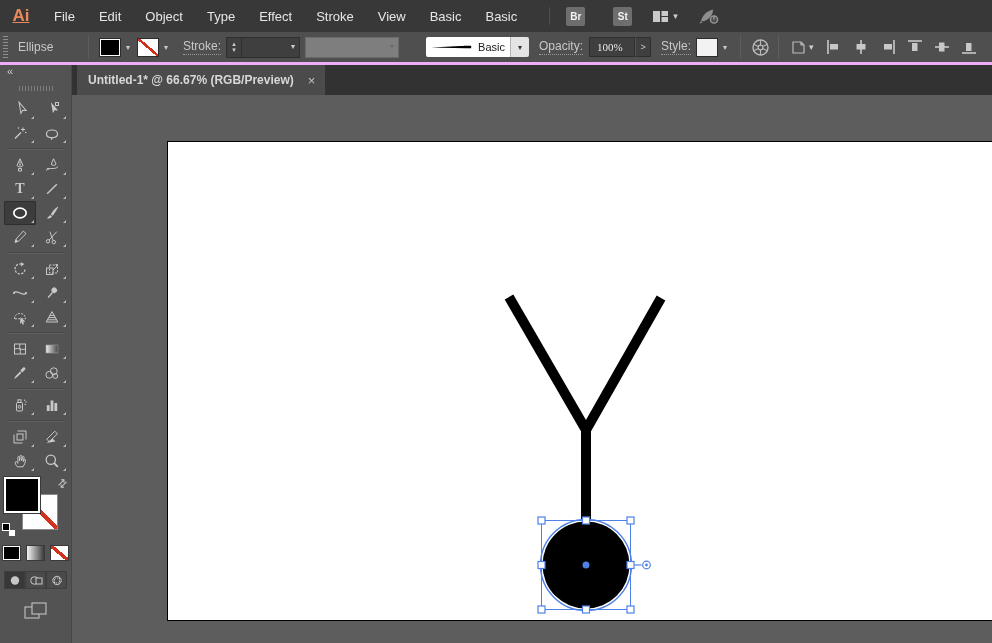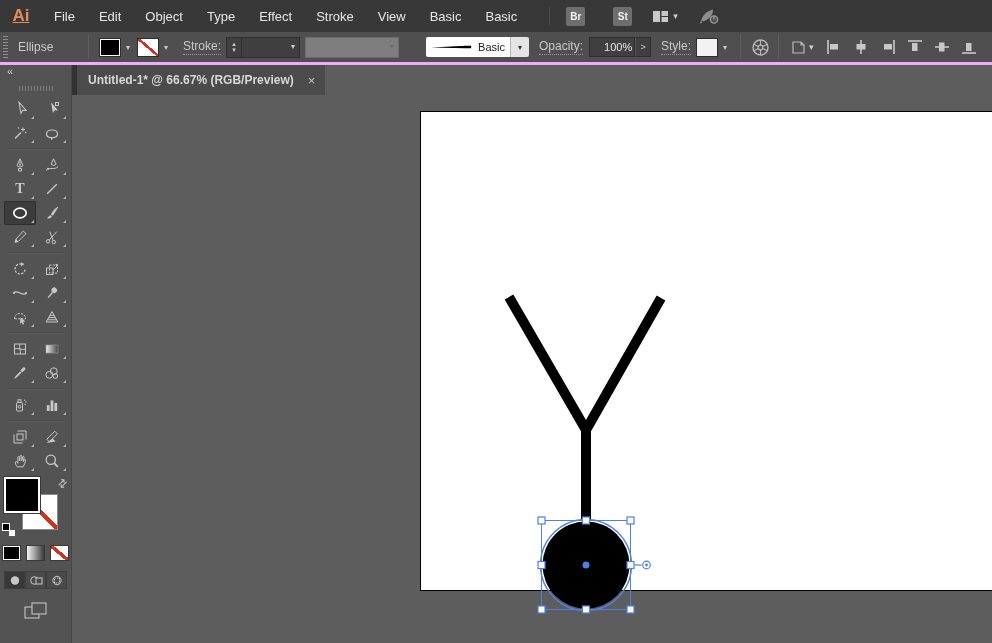--- a/index.html
+++ b/index.html
@@ -42,21 +42,21 @@
   .dd-disabled { width:94px; height:21px; background:#7E7E7E; border:1px solid #6a6a6a; margin-left:5px;
                  display:flex; align-items:center; justify-content:flex-end; }
   .dd-disabled .chev { color:#6c6c6c; padding:0 4px; font-size:8px; }
   .brush-combo { display:flex; align-items:center; margin-left:27px; }
   .brush-preview { width:84px; height:20px; background:#fff; border-radius:2px 0 0 2px; display:flex;
                    align-items:center; padding:0 5px; gap:5px; }
   .brush-label { color:#1a1a1a; font-size:11px; }
   .brush-chev { width:19px; height:20px; background:#E4E4E4; border-left:1px solid #b5b5b5; border-radius:0 2px 2px 0;
                 display:flex; align-items:center; justify-content:center; color:#333; font-size:8px; cursor:pointer; }
   .opacity-box { width:46px; height:20px; background:#3F3F3F; border:1px solid #2F2F2F; color:#E8E8E8;
-                 font-size:11px; display:flex; align-items:center; padding-left:14px; margin-left:6px; }
+                 font-size:11px; display:flex; align-items:center; padding-left:7px; margin-left:6px;font-family:Liberation Serif, serif; }
   .opacity-expand { width:16px; height:20px; background:#3F3F3F; border:1px solid #2F2F2F; border-left:1px solid #555;
                     color:#C9C9C9; font-size:9px; display:flex; align-items:center; justify-content:center; cursor:pointer; }
   .icon-btn { display:flex; align-items:center; justify-content:center; margin-left:10px; cursor:pointer; }
   .align-group { display:flex; align-items:center; gap:11px; margin-left:12px; }
   .align-group .icon-btn { margin-left:0; }
 
   
   .workspace { display:flex; height:578px; }
   .toolbar { width:72px; background:#535353; border-right:1px solid #464646; display:flex; flex-direction:column; flex-shrink:0; }
   .tb-collapse { height:15px; color:#C9C9C9; font-size:11px; line-height:13px; padding-left:7px; cursor:pointer; }
@@ -84,21 +84,21 @@
   .cm-color { background:#000; box-shadow:inset 0 0 0 1px #fff; }
   .cm-gradient { background:linear-gradient(to right,#f5f5f5,#3a3a3a); }
   .cm-none { background:linear-gradient(to top right, transparent 42%, #D2311E 42%, #D2311E 58%, transparent 58%), #fff; }
   .draw-modes { display:flex; justify-content:center; margin-top:10px; }
   .dm-btn { width:21px; height:18px; background:#4A4A4A; border:1px solid #3e3e3e; display:flex;
             align-items:center; justify-content:center; cursor:pointer; }
   .dm-btn.active { background:#383838; }
   .screen-mode { margin:12px auto 0; cursor:pointer; }
 
   
-  .docarea { flex:1; display:flex; min-width:0; }
+  .docarea { flex:1; display:flex; flex-direction:column; min-width:0; }
   .tabbar { height:30px; background:#323232; display:flex; align-items:flex-end; }
   .doc-tab { margin-left:5px; height:30px; background:#4B4B4B; display:flex; align-items:center; gap:14px;
              padding:0 10px 0 11px; color:#D8D8D8; font-size:12px; font-weight:bold; cursor:pointer; }
   .tab-close { color:#C4C4C4; font-size:13px; font-weight:normal; cursor:pointer; line-height:1; }
   .pasteboard { flex:1; background:#5D5D5D; position:relative; overflow:hidden; }
   .artboard { position:absolute; background:#fff; border:1px solid #000; }
 
   .art-overlay { position:absolute; left:0; top:0; width:992px; height:643px; pointer-events:none; z-index:5; }
 </style>
 </head>

